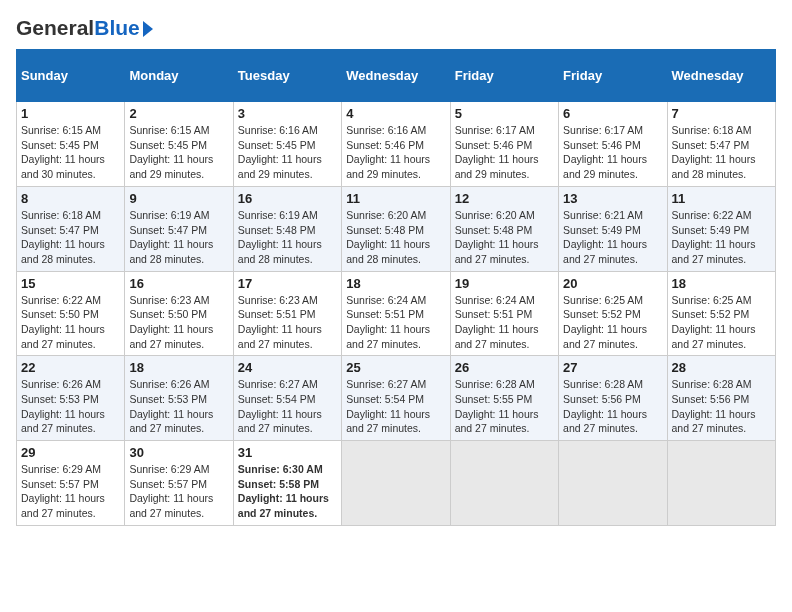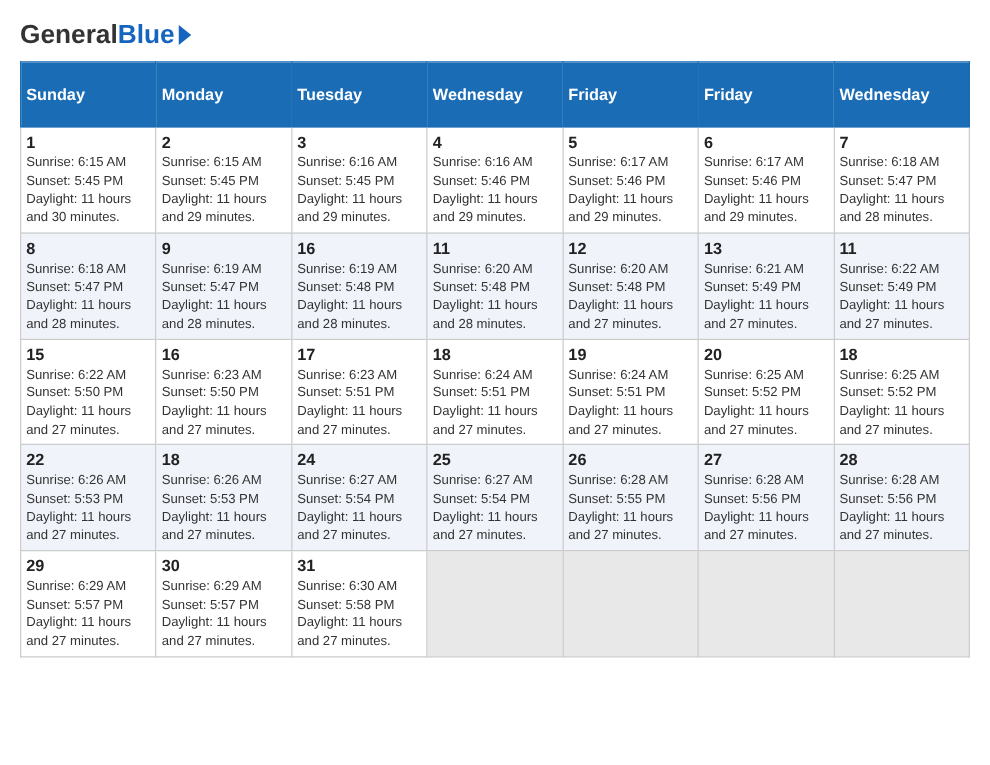--- a/index.html
+++ b/index.html
@@ -318,21 +318,21 @@
         </td>
         <td>
           <span class="day-num">30</span>
           <div class="day-info" style="white-space: pre-line;">Sunrise: 6:29 AM
 Sunset: 5:57 PM
 Daylight: 11 hours
 and 27 minutes.</div>
         </td>
         <td>
           <span class="day-num">31</span>
-          <div class="day-info" style="white-space: pre-line;">Sunrise: 6:30 AM
+          <div class="day-info" style="white-space: pre-line; font-weight: bold;">Sunrise: 6:30 AM
 Sunset: 5:58 PM
 Daylight: 11 hours
 and 27 minutes.</div>
         </td>
         <td class="empty"></td>
         <td class="empty"></td>
         <td class="empty"></td>
         <td class="empty"></td>
       </tr>
     </tbody>

